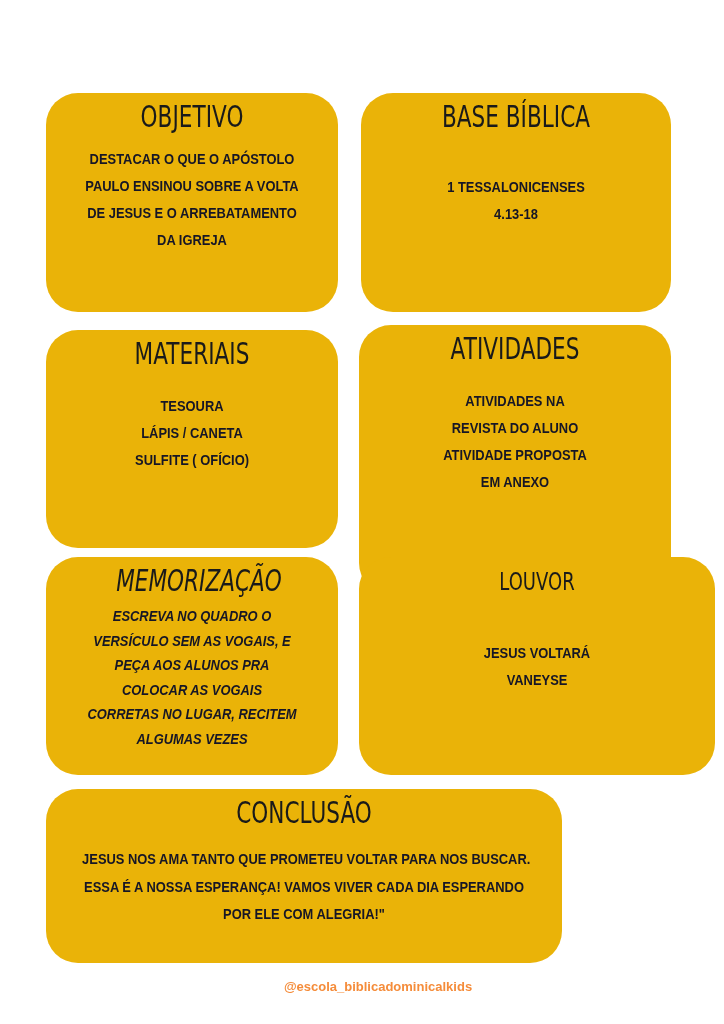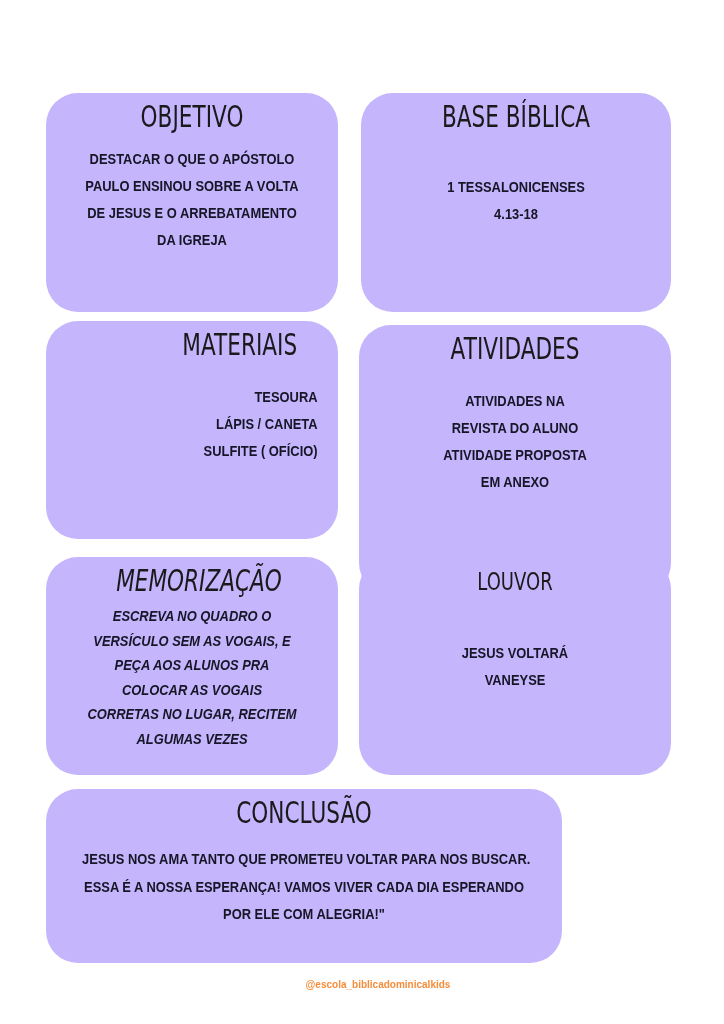--- a/index.html
+++ b/index.html
@@ -1,21 +1,21 @@
 <!DOCTYPE html>
 <html><head>
 <meta charset="utf-8">
 <style>
   html, body { margin:0; padding:0; }
   body { width:724px; height:1024px; background:#ffffff; position:relative; overflow:hidden; font-family:"DejaVu Sans", sans-serif; }
-  .card { position:absolute; background:#c4b5fd; border-radius:32px; box-sizing:border-box; text-align:center; }
+  .card { position:absolute; background:#eab308; border-radius:32px; box-sizing:border-box; text-align:center; }
   .title { position:absolute; left:0; right:0; font-family:"DejaVu Sans", sans-serif; font-weight:normal; color:#1a1a1a; font-size:30px; letter-spacing:0px; transform:scaleX(0.72); transform-origin:center; white-space:nowrap; }
   .body { position:absolute; left:0; right:0; font-family:"Liberation Sans", sans-serif; font-weight:bold; color:#161626; font-size:15px; line-height:27px; transform:scaleX(0.86); transform-origin:center; }
   .body div { white-space:nowrap; }
-  .footer { position:absolute; left:0; right:8px; text-align:center; font-family:"Liberation Sans", sans-serif; font-weight:bold; font-size:10px; }
+  .footer { position:absolute; left:0; right:8px; text-align:center; font-family:"Liberation Sans", sans-serif; font-weight:bold; font-size:13px; }
 </style>
 </head>
 <body>
 
 <div class="card" style="left:46px; top:93px; width:292px; height:219px;">
   <div class="title" style="top:6px;">OBJETIVO</div>
   <div class="body" style="top:52px;">
     <div>DESTACAR O QUE O APÓSTOLO</div>
     <div>PAULO ENSINOU SOBRE A VOLTA</div>
     <div>DE JESUS E O ARREBATAMENTO</div>
@@ -24,21 +24,21 @@
 </div>
 
 <div class="card" style="left:361px; top:93px; width:310px; height:219px;text-align:center;">
   <div class="title" style="top:6px;">BASE BÍBLICA</div>
   <div class="body" style="top:80px;">
     <div>1 TESSALONICENSES</div>
     <div>4.13-18</div>
   </div>
 </div>
 
-<div class="card" style="left:46px; top:321px; width:292px; height:218px;text-align:right;">
+<div class="card" style="left:46px; top:330px; width:292px; height:218px;">
   <div class="title" style="top:6px;">MATERIAIS</div>
   <div class="body" style="top:62px;">
     <div>TESOURA</div>
     <div>LÁPIS / CANETA</div>
     <div>SULFITE ( OFÍCIO)</div>
   </div>
 </div>
 
 <div class="card" style="left:359px; top:325px; width:312px; height:270px;">
   <div class="title" style="top:6px;">ATIVIDADES</div>
@@ -55,21 +55,21 @@
   <div class="body" style="top:47px; line-height:24.5px;">
     <div>ESCREVA NO QUADRO O</div>
     <div>VERSÍCULO SEM AS VOGAIS, E</div>
     <div>PEÇA AOS ALUNOS PRA</div>
     <div>COLOCAR AS VOGAIS</div>
     <div>CORRETAS NO LUGAR, RECITEM</div>
     <div>ALGUMAS VEZES</div>
   </div>
 </div>
 
-<div class="card" style="left:359px; top:557px; width:312px; height:218px;">
+<div class="card" style="left:359px; top:557px; width:356px; height:218px;">
   <div class="title" style="top:10px; font-size:25px;">LOUVOR</div>
   <div class="body" style="top:82px;">
     <div>JESUS VOLTARÁ</div>
     <div>VANEYSE</div>
   </div>
 </div>
 
 <div class="card" style="left:46px; top:789px; width:516px; height:174px;">
   <div class="title" style="top:6px;">CONCLUSÃO</div>
   <div class="body" style="top:56px; line-height:27.5px;">

